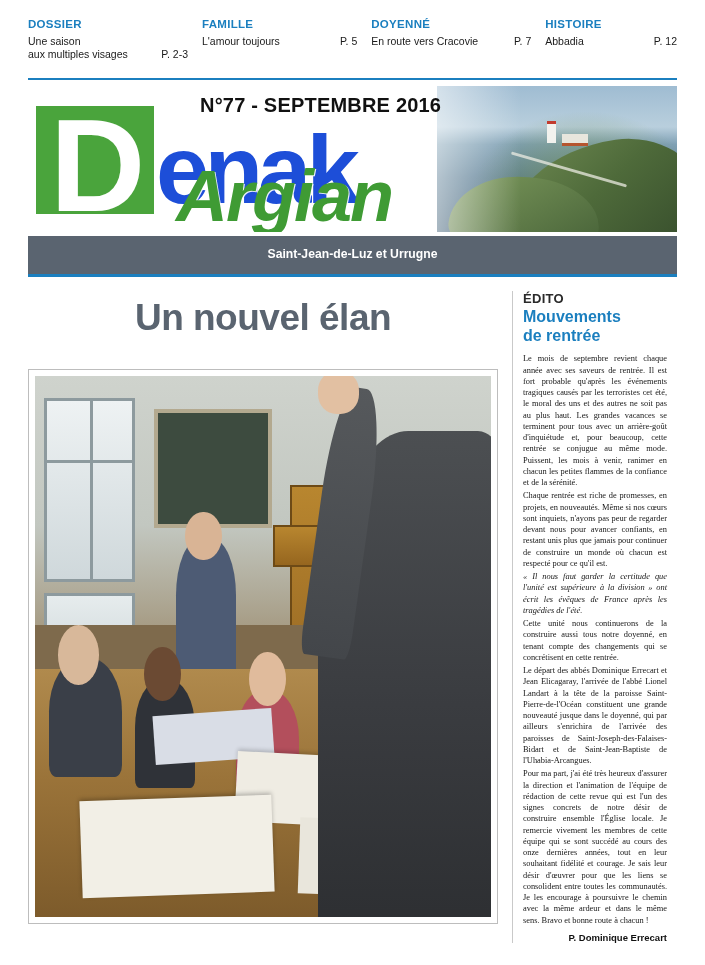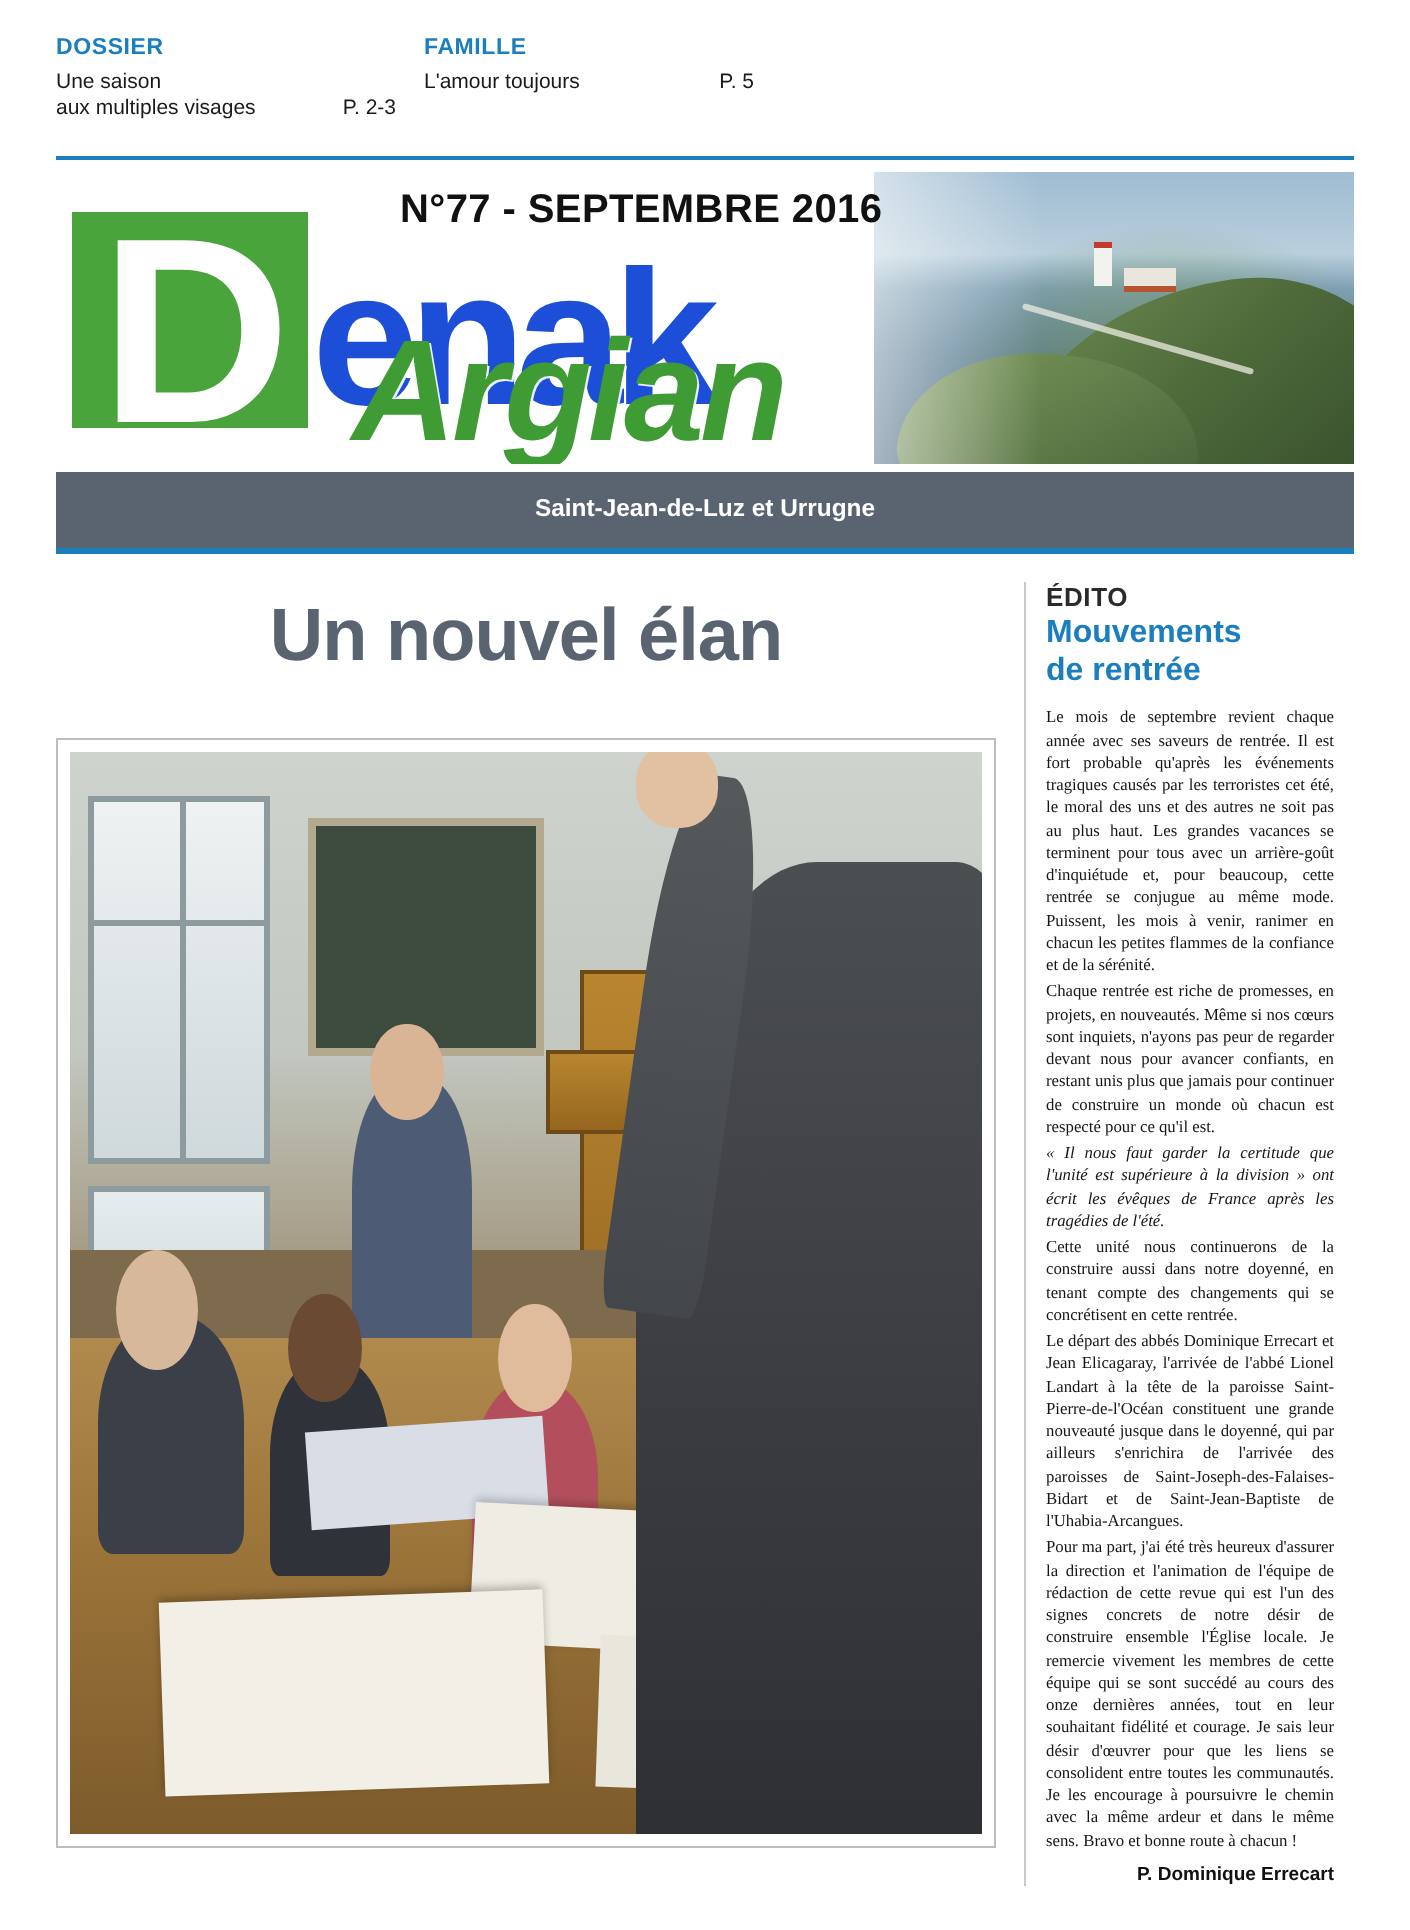--- a/index.html
+++ b/index.html
@@ -438,21 +438,35 @@
   </div>
 
   <div class="teaser teaser-2">
     <div class="teaser-cat">FAMILLE</div>
     <div class="teaser-line">
       <span class="teaser-title">L'amour toujours</span>
       <span class="teaser-page">P. 5</span>
     </div>
   </div>
 
-
+  <div class="teaser teaser-3">
+    <div class="teaser-cat">DOYENNÉ</div>
+    <div class="teaser-line">
+      <span class="teaser-title">En route vers Cracovie</span>
+      <span class="teaser-page">P. 7</span>
+    </div>
+  </div>
+
+  <div class="teaser teaser-4">
+    <div class="teaser-cat">HISTOIRE</div>
+    <div class="teaser-line">
+      <span class="teaser-title">Abbadia</span>
+      <span class="teaser-page">P. 12</span>
+    </div>
+  </div>
 
 </div>
 
 <div class="rule-top"></div>
 
 <div class="masthead">
 
   <div class="masthead-photo">
     <div class="headland"></div>
     <div class="headland2"></div>
@@ -515,20 +529,20 @@
   <div class="col-side">
     <div class="edito-kicker">ÉDITO</div>
     <div class="edito-title">
       <div>Mouvements</div>
       <div>de rentrée</div>
     </div>
     <div class="edito-body">
       <p>Le mois de septembre revient chaque année avec ses saveurs de rentrée. Il est fort probable qu'après les événements tragiques causés par les terroristes cet été, le moral des uns et des autres ne soit pas au plus haut. Les grandes vacances se terminent pour tous avec un arrière-goût d'inquiétude et, pour beaucoup, cette rentrée se conjugue au même mode. Puissent, les mois à venir, ranimer en chacun les petites flammes de la confiance et de la sérénité.</p>
       <p>Chaque rentrée est riche de promesses, en projets, en nouveautés. Même si nos cœurs sont inquiets, n'ayons pas peur de regarder devant nous pour avancer confiants, en restant unis plus que jamais pour continuer de construire un monde où chacun est respecté pour ce qu'il est.</p>
       <p class="it">« Il nous faut garder la certitude que l'unité est supérieure à la division » ont écrit les évêques de France après les tragédies de l'été.</p>
-      <p>Cette unité nous continuerons de la construire aussi dans notre doyenné, en tenant compte des changements qui se concrétisent en cette rentrée.</p>
+      <p>Cette unité nous continuerons de la construire aussi tous notre doyenné, en tenant compte des changements qui se concrétisent en cette rentrée.</p>
       <p>Le départ des abbés Dominique Errecart et Jean Elicagaray, l'arrivée de l'abbé Lionel Landart à la tête de la paroisse Saint-Pierre-de-l'Océan constituent une grande nouveauté jusque dans le doyenné, qui par ailleurs s'enrichira de l'arrivée des paroisses de Saint-Joseph-des-Falaises-Bidart et de Saint-Jean-Baptiste de l'Uhabia-Arcangues.</p>
       <p>Pour ma part, j'ai été très heureux d'assurer la direction et l'animation de l'équipe de rédaction de cette revue qui est l'un des signes concrets de notre désir de construire ensemble l'Église locale. Je remercie vivement les membres de cette équipe qui se sont succédé au cours des onze dernières années, tout en leur souhaitant fidélité et courage. Je sais leur désir d'œuvrer pour que les liens se consolident entre toutes les communautés. Je les encourage à poursuivre le chemin avec la même ardeur et dans le même sens. Bravo et bonne route à chacun !</p>
     </div>
     <div class="edito-sign">P. Dominique Errecart</div>
   </div>
 
 </div>
 
 </body></html>

